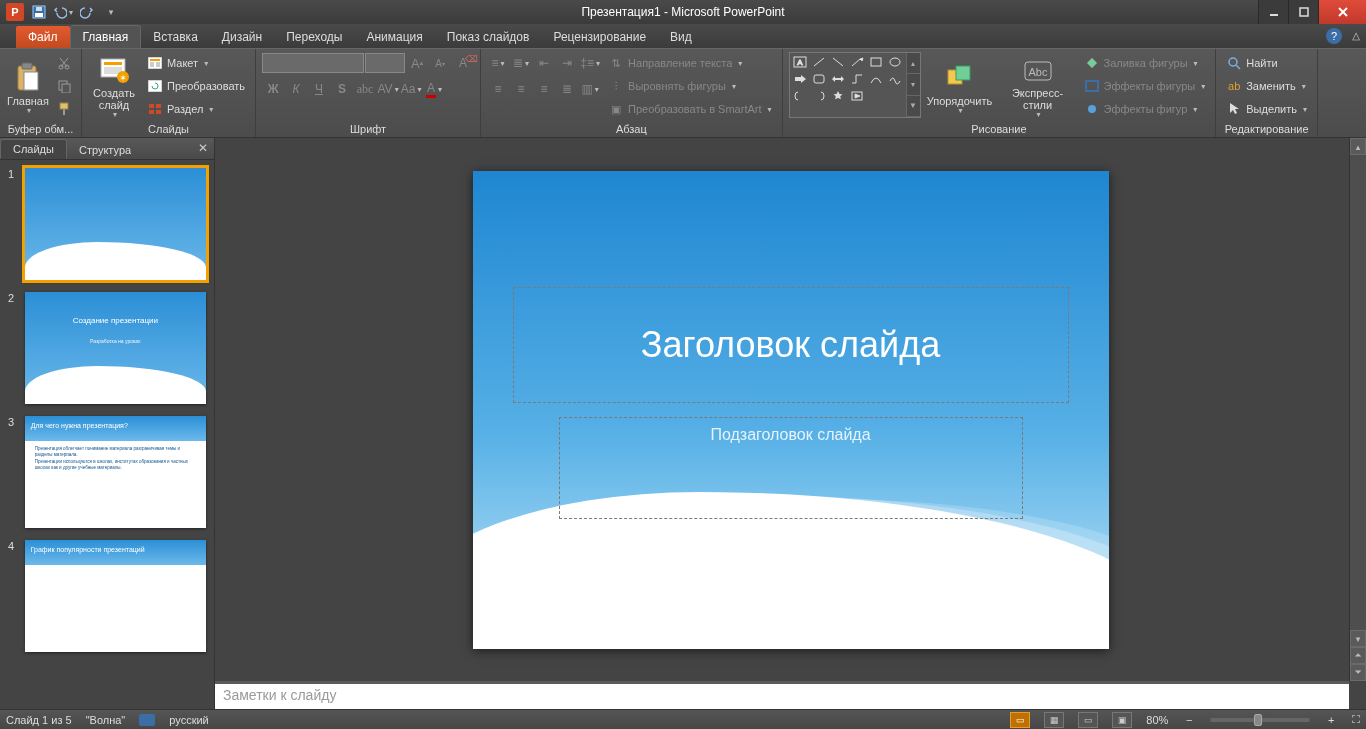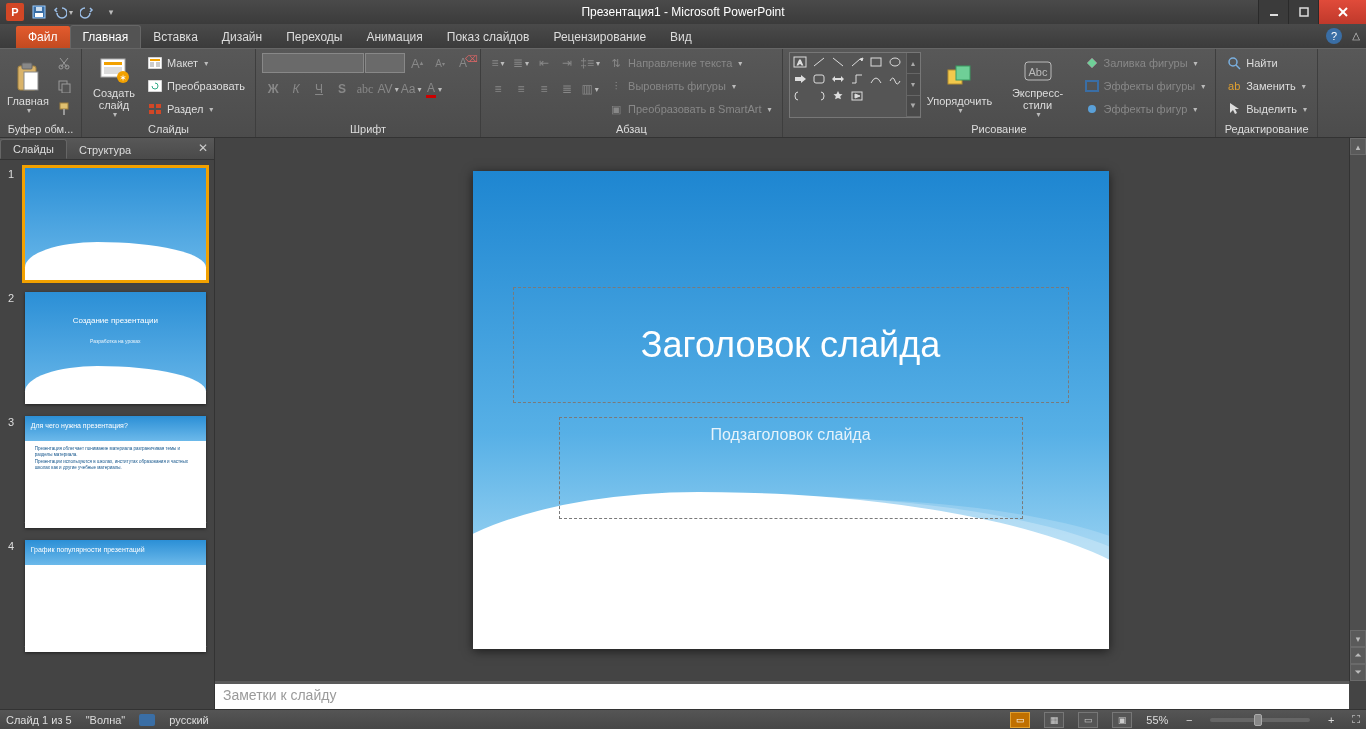--- a/index.html
+++ b/index.html
@@ -585,20 +585,20 @@
 <div class="statusbar">
   <span>Слайд 1 из 5</span>
   <span>"Волна"</span>
   <span class="lang-ico"></span>
   <span>русский</span>
   <div class="spacer"></div>
   <div class="view-btn active">▭</div>
   <div class="view-btn">▦</div>
   <div class="view-btn">▭</div>
   <div class="view-btn">▣</div>
-  <span>55%</span>
+  <span>80%</span>
   <span style="width:14px;text-align:center">−</span>
   <div class="zoom-track">
       <div class="zoom-thumb"></div>
     </div>
   <span style="width:14px;text-align:center">+</span>
   <span>⛶</span>
 </div>
 
 </body></html>

